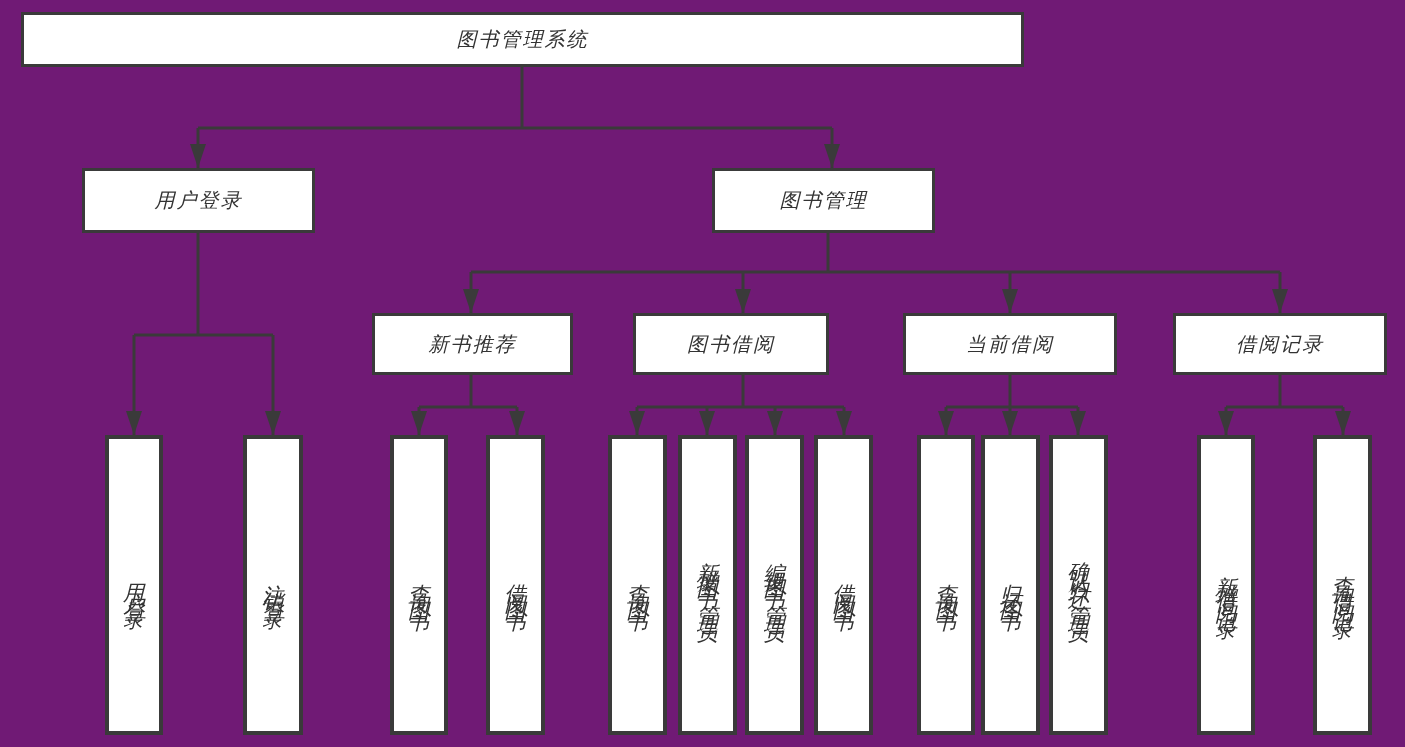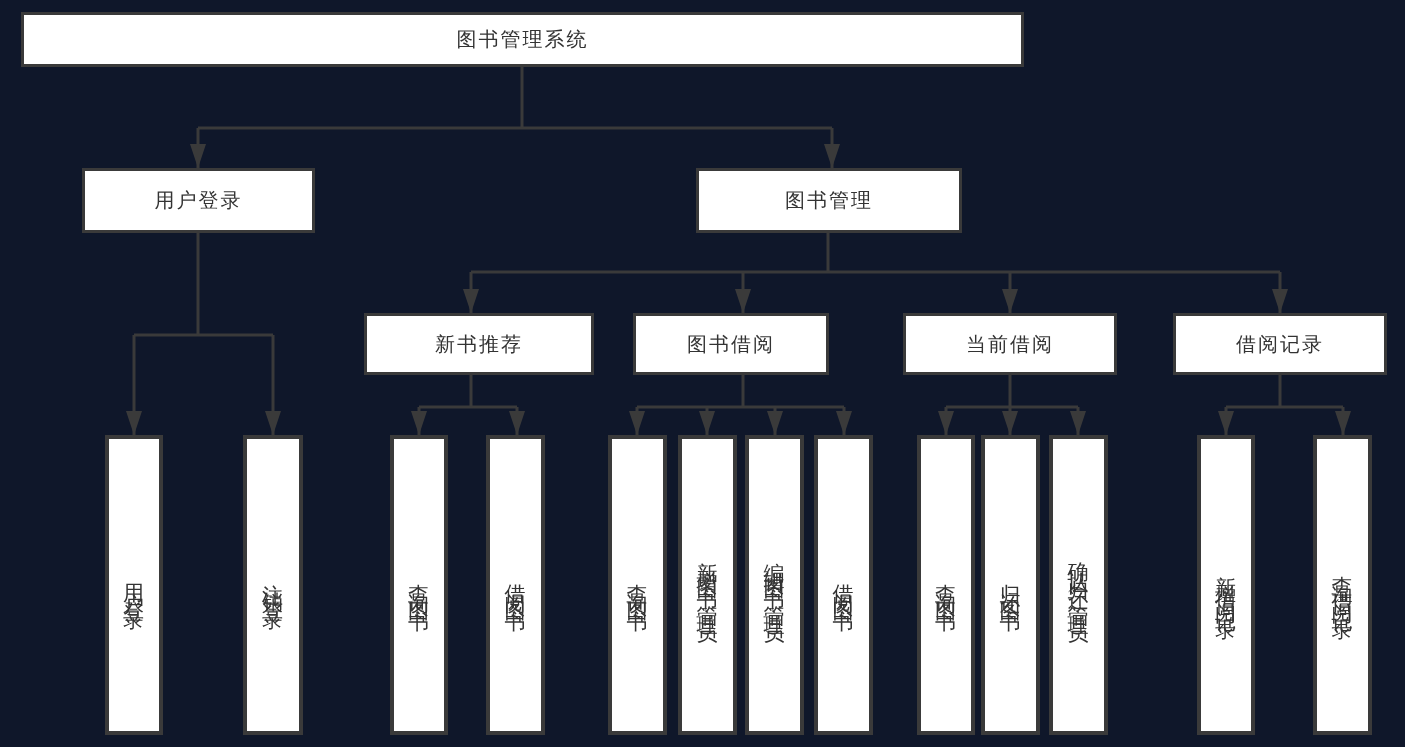--- a/index.html
+++ b/index.html
@@ -1,22 +1,23 @@
 <!DOCTYPE html>
 <html><head>
 <meta charset="utf-8">
 <style>
   html, body { margin: 0; padding: 0; background: #ffffff; }
   .stage {
     position: relative;
     width: 1405px;
     height: 747px;
-    background: #0f172a;
+    background: #701a75;
     font-family: "Liberation Sans", sans-serif;
     overflow: hidden;
+    font-style: italic;
   }
   .connectors {
     position: absolute;
     left: 0; top: 0;
   }
   .node {
     position: absolute;
     box-sizing: border-box;
     background: #ffffff;
     border: 3px solid #3a3a3a;
@@ -106,23 +107,23 @@
         <path d="M1226 407 H1343"></path>
         <path d="M1226 407 V435" marker-end="url(#arw)"></path>
         <path d="M1343 407 V435" marker-end="url(#arw)"></path>
       </g>
     </g>
   </svg>
 
   <div class="node h" style="left:21px; top:12px; width:1003px; height:55px;">图书管理系统</div>
 
   <div class="node h" style="left:82px; top:168px; width:233px; height:65px;">用户登录</div>
-  <div class="node h" style="left:696px; top:168px; width:266px; height:65px;">图书管理</div>
+  <div class="node h" style="left:712px; top:168px; width:223px; height:65px;">图书管理</div>
 
-  <div class="node h" style="left:364px; top:313px; width:230px; height:62px;">新书推荐</div>
+  <div class="node h" style="left:372px; top:313px; width:201px; height:62px;">新书推荐</div>
   <div class="node h" style="left:633px; top:313px; width:196px; height:62px;">图书借阅</div>
   <div class="node h" style="left:903px; top:313px; width:214px; height:62px;">当前借阅</div>
   <div class="node h" style="left:1173px; top:313px; width:214px; height:62px;">借阅记录</div>
 
   <div class="node v" style="left:105px; top:435px; width:58px; height:300px;">用户登录</div>
   <div class="node v" style="left:243px; top:435px; width:60px; height:300px;">注销登录</div>
 
   <div class="node v" style="left:390px; top:435px; width:58px; height:300px;">查询图书</div>
   <div class="node v" style="left:486px; top:435px; width:59px; height:300px;">借阅图书</div>
 

